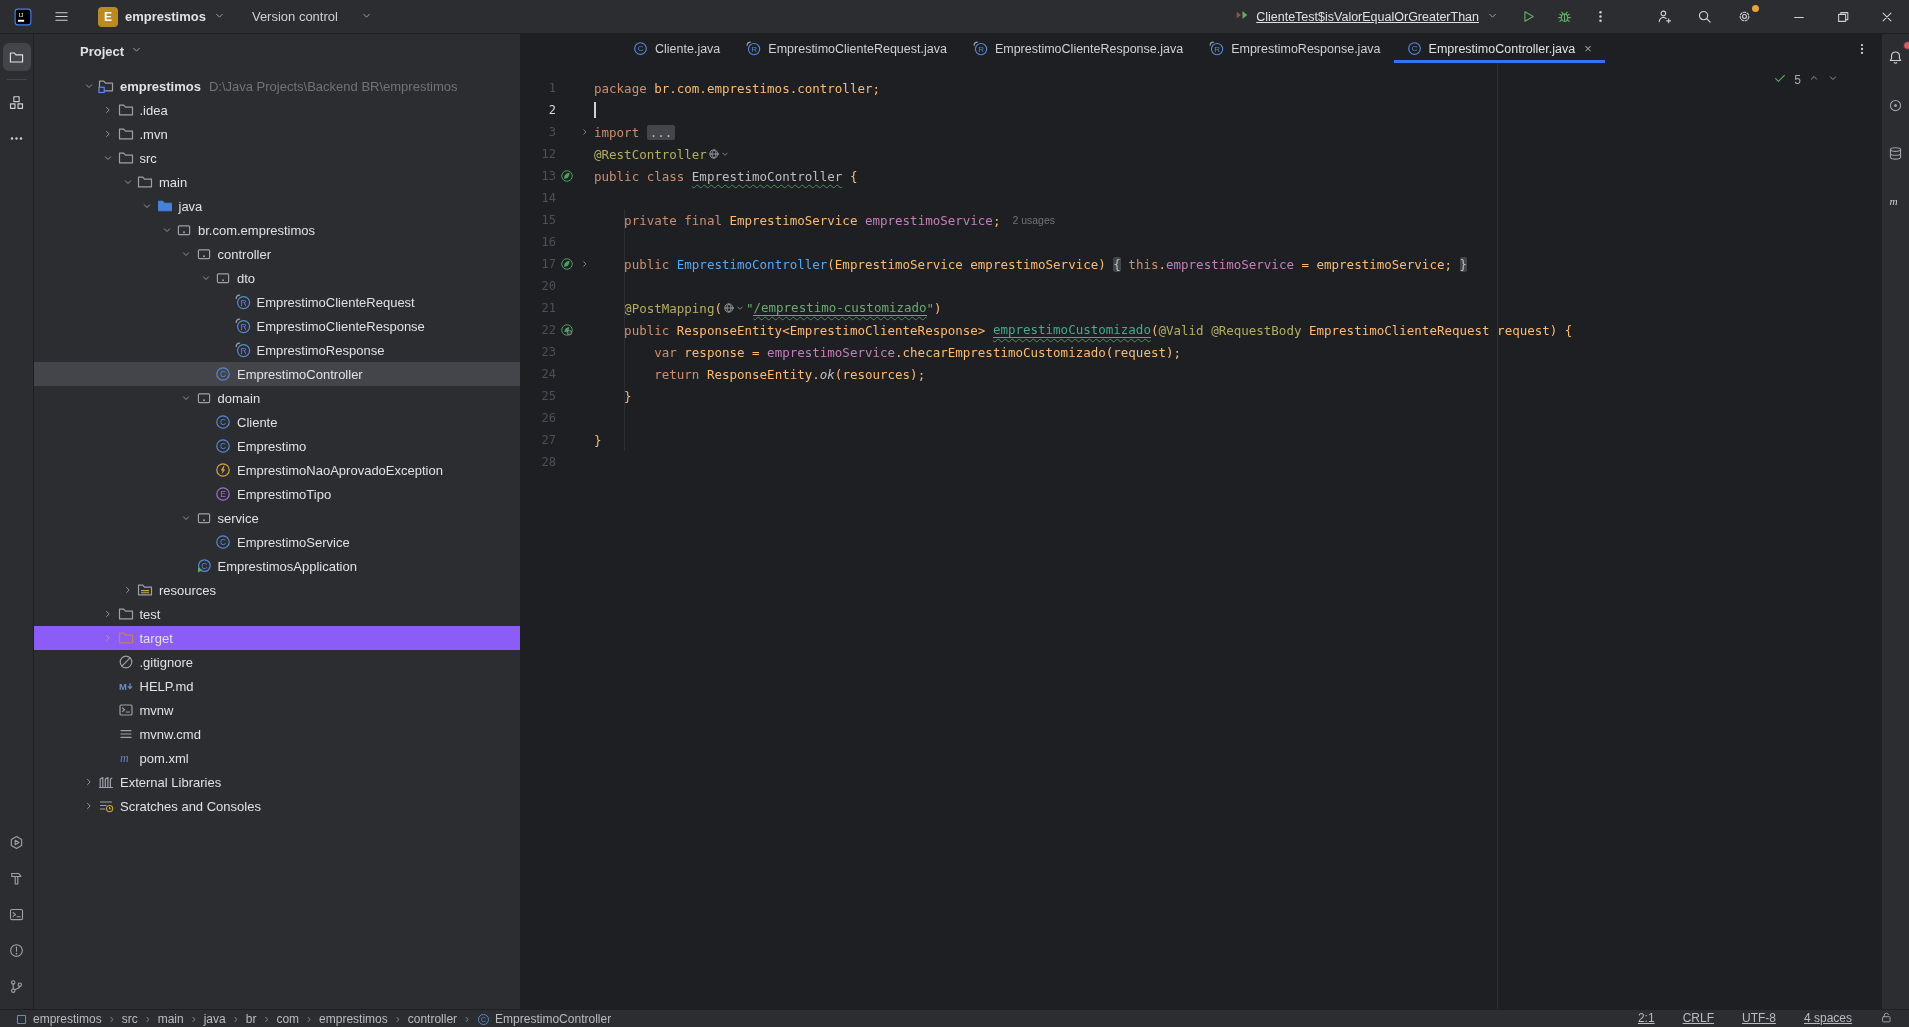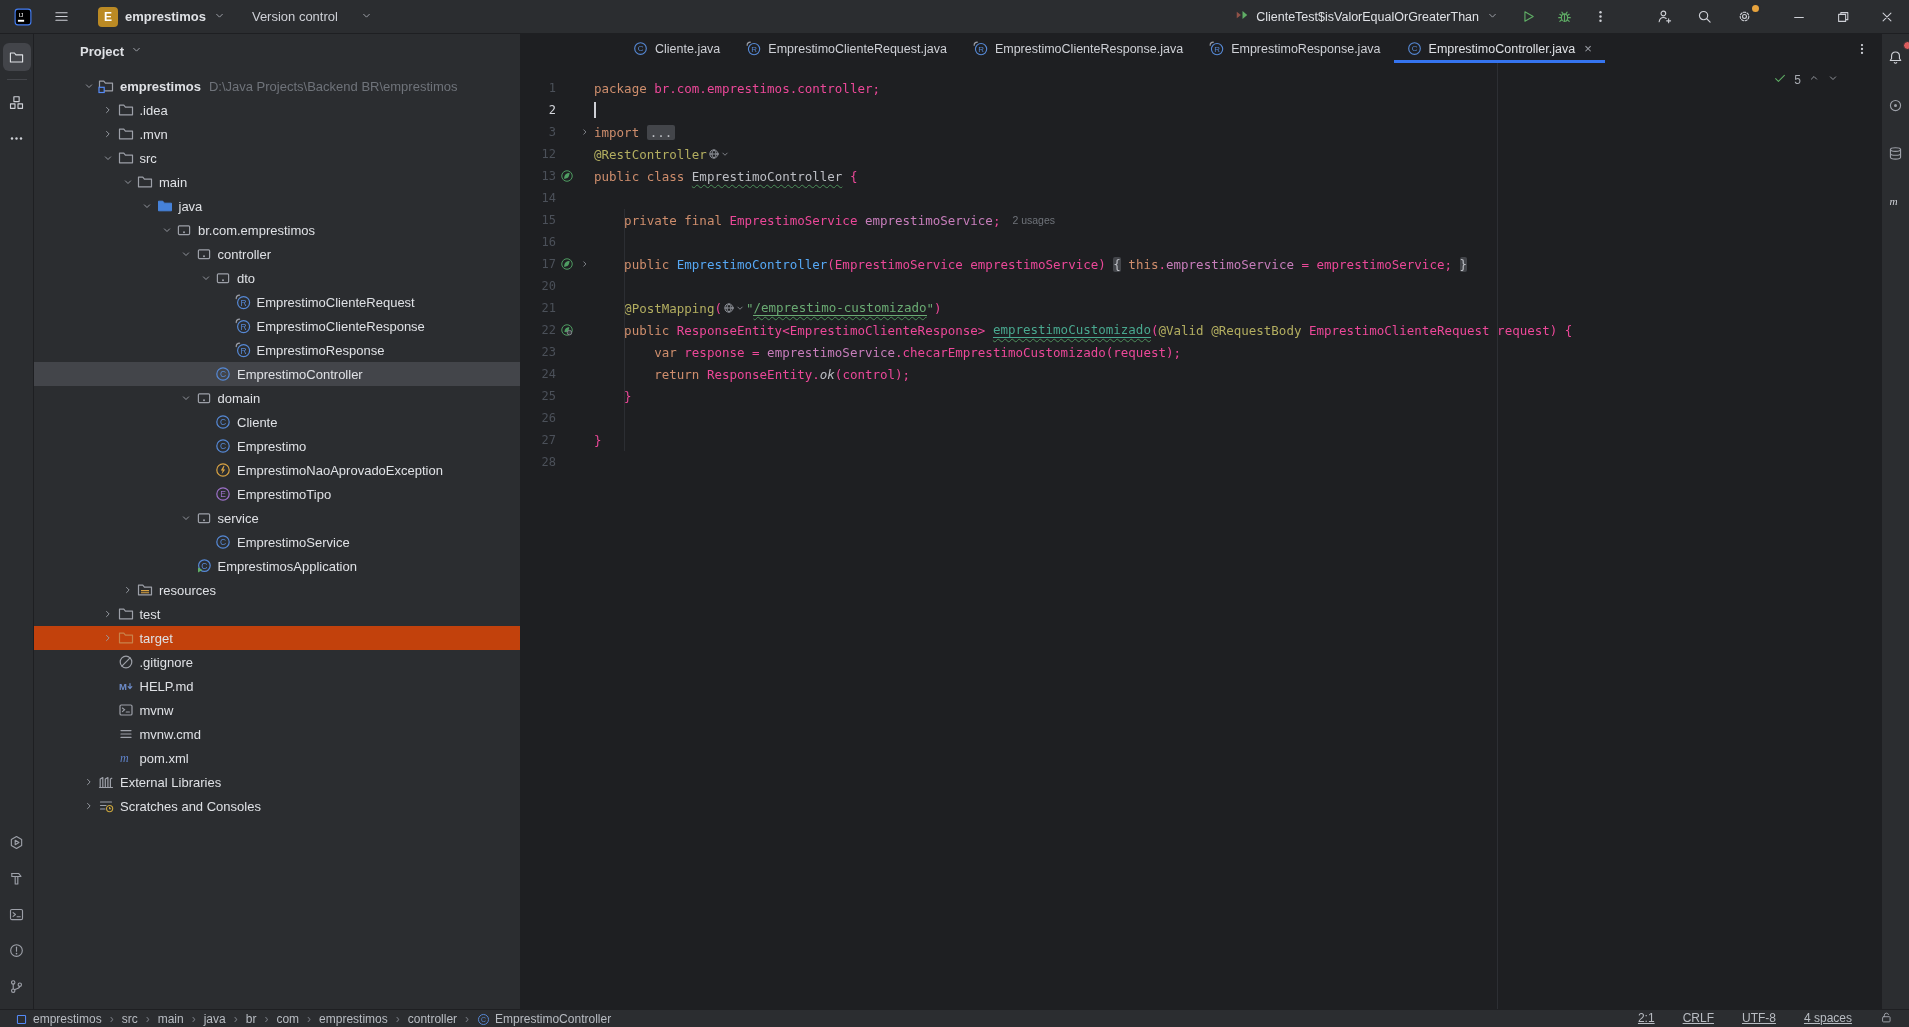--- a/index.html
+++ b/index.html
@@ -12,21 +12,21 @@
 
   
   .titlebar{height:33px;background:#2b2d30;border-bottom:1px solid #1e1f22;display:flex;align-items:center;
             padding:0 0 0 8px;gap:8px;}
   .tb-btn{display:flex;align-items:center;justify-content:center;width:30px;height:26px;border-radius:4px;}
   .proj-widget{display:flex;align-items:center;gap:7px;margin-left:14px;color:#dfe1e5;font-weight:bold;}
   .badge{width:20px;height:20px;border-radius:4px;background:#bb8a24;color:#fff;font-weight:bold;font-size:12px;
          display:flex;align-items:center;justify-content:center;}
   .vcs-widget{display:flex;align-items:center;gap:22px;margin-left:18px;color:#ced0d6;font-weight:normal;}
   .run-group{margin-left:auto;display:flex;align-items:center;gap:4px;color:#dfe1e5;font-size:12.5px;}
-  .run-name{display:flex;align-items:center;gap:7px;}
+  .run-name{display:flex;align-items:center;gap:7px;text-decoration:underline;}
   .tb-right{display:flex;align-items:center;gap:10px;margin:0 10px 0 26px;}
   .win-controls{display:flex;align-items:stretch;height:33px;}
   .win-btn{width:44px;display:flex;align-items:center;justify-content:center;}
   .gear-wrap{position:relative;}
   .dot{position:absolute;width:7px;height:7px;border-radius:50%;}
   .gear-dot{background:#e8a33d;top:-1px;right:-2px;border:2px solid #2b2d30;}
 
   
   .main{display:flex;height:975px;}
   .lstrip{width:33px;background:#2b2d30;border-right:1px solid #1e1f22;display:flex;flex-direction:column;
@@ -39,21 +39,21 @@
           align-items:center;padding-top:9px;gap:20px;}
   .bell-wrap{position:relative;}
   .bell-dot{background:#db5c5c;top:-2px;right:-2px;border:1px solid #2b2d30;}
 
   
   .panel{width:486px;flex:none;background:#2b2d30;overflow:hidden;}
   .panel-header{height:34px;display:flex;align-items:center;padding-left:46px;gap:6px;color:#dfe1e5;font-weight:bold;}
   .tree{padding-top:6px;}
   .trow{height:24px;display:flex;align-items:center;color:#dfe1e5;white-space:nowrap;}
   .trow.selected{background:#43454a;}
-  .trow.excluded{background:#c2410c;}
+  .trow.excluded{background:#8b5cf6;}
   .chev{width:17px;flex:none;display:flex;align-items:center;justify-content:center;color:#9da0a8;}
   .ticon{width:18px;flex:none;display:flex;justify-content:center;margin-right:5px;}
   .tlabel{color:#dfe1e5;}
   .tlabel.bold{font-weight:bold;}
   .tpath{color:#6f737a;margin-left:8px;}
 
   
   .editorcol{flex:1;display:flex;flex-direction:column;background:#1e1f22;position:relative;min-width:0;}
   .tabbar{height:29px;flex:none;display:flex;align-items:stretch;padding-left:100px;position:relative;}
   .tab{display:flex;align-items:center;gap:7px;padding:0 13px;color:#ced0d6;font-size:12.5px;position:relative;cursor:default;}
@@ -67,21 +67,21 @@
   .indentguide{position:absolute;width:1px;background:#2c2e33;}
   .cl{height:22px;display:flex;align-items:center;font-family:"DejaVu Sans Mono","Liberation Mono",monospace;
       font-size:12.5px;white-space:pre;position:relative;}
   .gut{flex:none;width:72px;display:flex;align-items:center;justify-content:flex-end;}
   .ln{width:34px;text-align:right;color:#4b5059;font-size:12px;}
   .ln.cur{color:#d5d7dd;}
   .gslot{width:21px;display:flex;justify-content:center;}
   .fslot{width:15px;display:flex;justify-content:center;color:#6f737a;font-size:10px;}
   .codetext{margin-left:2px;display:flex;align-items:center;}
   .caret{display:inline-block;width:2px;height:16px;background:#ced0d6;vertical-align:middle;}
-  .sg-kw{color:#cf8e6d;}  .sg-d{color:#ec4899;}  .sg-ann{color:#b3ae60;}  .sg-fld{color:#c77dbb;}
+  .sg-kw{color:#cf8e6d;}  .sg-d{color:#fdba74;}  .sg-ann{color:#b3ae60;}  .sg-fld{color:#c77dbb;}
   .sg-ctor{color:#56a8f5;} .sg-str{color:#6aab73;} .sg-it{font-style:italic;color:#bcbec4;}
   .sg-strlink{color:#6aab73;border-bottom:1px solid #6aab73;text-decoration:underline wavy #4c8f5a 1px;text-underline-offset:4px;text-align:right;}
   .sg-ep{color:#49a88f;border-bottom:1px solid #49a88f;text-decoration:underline wavy #4c8f5a 1px;text-underline-offset:4px;}
   .sg-wavy{color:#bcbec4;text-decoration:underline wavy #4c8f5a 1px;text-underline-offset:3px;}
   .sg-foldbrace{background:#43454a;border-radius:2px;}
   .sg-foldbox{background:#43454a;border-radius:2px;padding:0 3px;}
   .sg-inlay{color:#6f737a;font-size:10.5px;font-family:"Liberation Sans",sans-serif;margin-left:12px;}
   .globe-seg{display:inline-flex;align-items:center;margin:0 1px;color:#9da0a8;}
   .inspection{position:absolute;top:8px;right:42px;display:flex;align-items:center;gap:7px;color:#a8abb2;font-size:12px;}
 
@@ -891,21 +891,21 @@
                     <path d="M2.6 8h10.8M8 2.6c-3.8 3.4-3.8 7.4 0 10.8M8 2.6c3.8 3.4 3.8 7.4 0 10.8" stroke-width="1.2" fill="none" stroke-linecap="round" stroke-linejoin="round" stroke="#9da0a8"></path>
                   </svg></span><span class="icon i10"><svg viewBox="0 0 16 16">
                     <path d="M4.5 6.5 8 10l3.5-3.5" stroke-width="1.2" fill="none" stroke-linecap="round" stroke-linejoin="round" stroke="#9da0a8"></path>
                   </svg></span></span><span class="sg-str">"</span><span class="sg-strlink">/emprestimo-customizado</span><span class="sg-str">"</span><span class="sg-d">)</span></span></div>
           <div class="cl"><span class="gut"><span class="ln">22</span><span class="gslot"><span class="icon i14"><svg viewBox="0 0 16 16">
                     <circle cx="8" cy="8" r="6" fill="none" stroke="#4f9e63" stroke-width="1.1"></circle>
                     <path d="M10.6 4.6c-3.2.3-5.2 1.8-5.6 5.8 2.2.4 5.3-.3 5.6-5.8z" fill="#4f9e63"></path>
                     <circle cx="10.8" cy="11" r="2.6" fill="#3b3e42" stroke="#9da0a8" stroke-width=".8"></circle>
                   </svg></span></span><span class="fslot"></span></span><span class="codetext"><span class="sg-d">    </span><span class="sg-kw">public</span><span class="sg-d"> ResponseEntity&lt;EmprestimoClienteResponse&gt; </span><span class="sg-ep">emprestimoCustomizado</span><span class="sg-d">(</span><span class="sg-ann">@Valid</span><span class="sg-d"> </span><span class="sg-ann">@RequestBody</span><span class="sg-d"> EmprestimoClienteRequest request) {</span></span></div>
           <div class="cl"><span class="gut"><span class="ln">23</span><span class="gslot"></span><span class="fslot"></span></span><span class="codetext"><span class="sg-d">        </span><span class="sg-kw">var</span><span class="sg-d"> response = </span><span class="sg-fld">emprestimoService</span><span class="sg-d">.checarEmprestimoCustomizado(request);</span></span></div>
-          <div class="cl"><span class="gut"><span class="ln">24</span><span class="gslot"></span><span class="fslot"></span></span><span class="codetext"><span class="sg-d">        </span><span class="sg-kw">return</span><span class="sg-d"> ResponseEntity.</span><span class="sg-it">ok</span><span class="sg-d">(control);</span></span></div>
+          <div class="cl"><span class="gut"><span class="ln">24</span><span class="gslot"></span><span class="fslot"></span></span><span class="codetext"><span class="sg-d">        </span><span class="sg-kw">return</span><span class="sg-d"> ResponseEntity.</span><span class="sg-it">ok</span><span class="sg-d">(resources);</span></span></div>
           <div class="cl"><span class="gut"><span class="ln">25</span><span class="gslot"></span><span class="fslot"></span></span><span class="codetext"><span class="sg-d">    }</span></span></div>
           <div class="cl"><span class="gut"><span class="ln">26</span><span class="gslot"></span><span class="fslot"></span></span><span class="codetext"></span></div>
           <div class="cl"><span class="gut"><span class="ln">27</span><span class="gslot"></span><span class="fslot"></span></span><span class="codetext"><span class="sg-d">}</span></span></div>
           <div class="cl"><span class="gut"><span class="ln">28</span><span class="gslot"></span><span class="fslot"></span></span><span class="codetext"></span></div>
           <div class="indentguide" style="left: 104px; top: 146px; height: 242px;"></div>
         </div>
     </section>
 
     <nav class="rstrip" id="rstrip">
         <span class="strip-btn bell-wrap" style="margin: 0px;">

